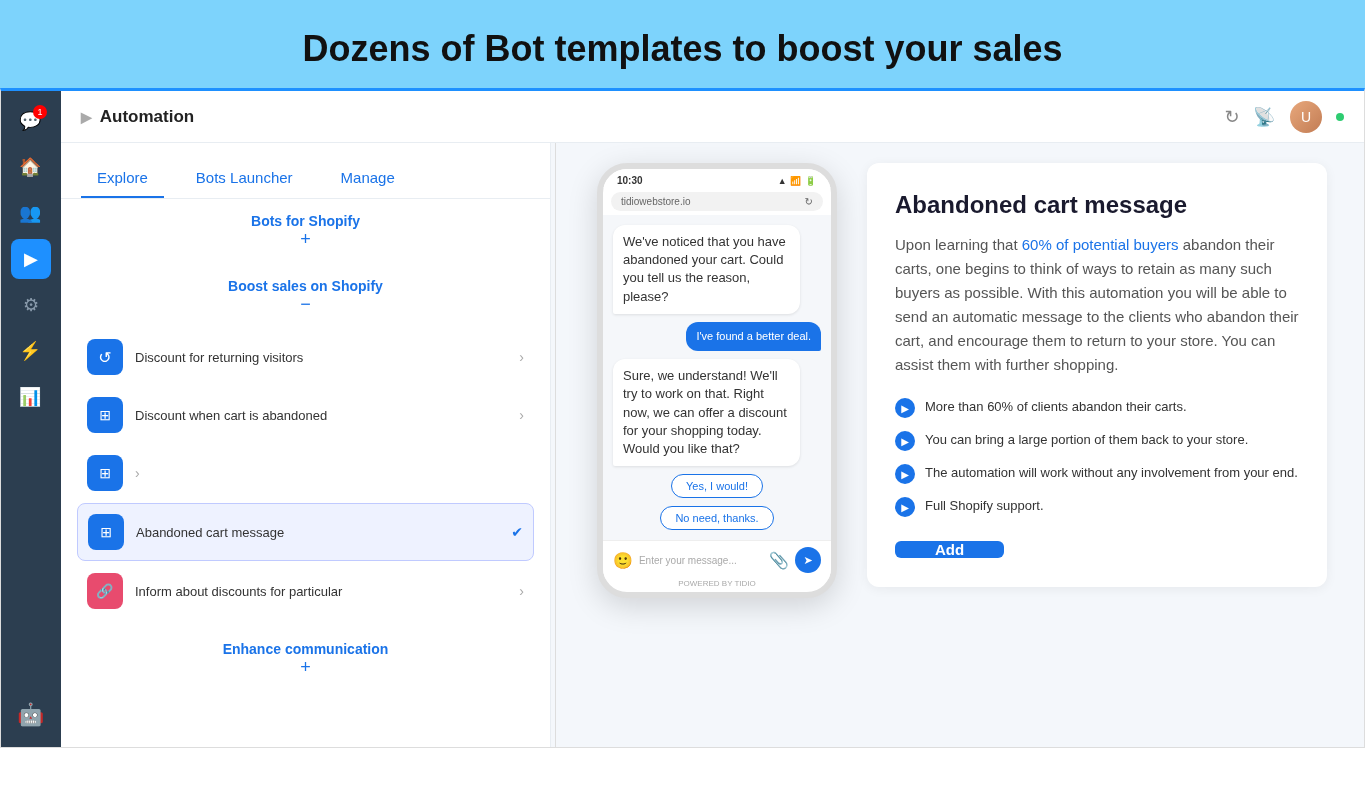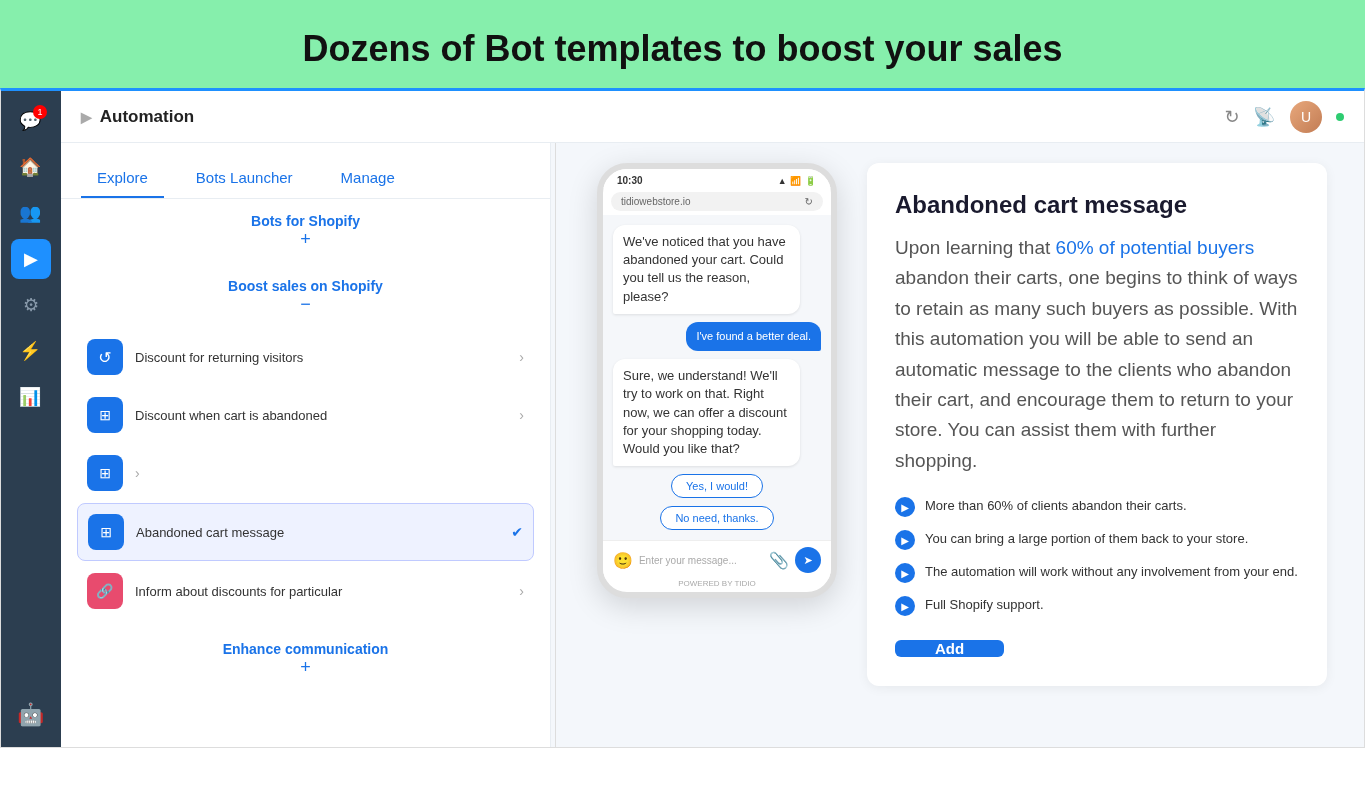--- a/index.html
+++ b/index.html
@@ -1,21 +1,21 @@
 <!DOCTYPE html>
 <html><head>
   <meta charset="utf-8">
   <style>
     * { box-sizing: border-box; margin: 0; padding: 0; }
     body { font-family: -apple-system, BlinkMacSystemFont, 'Segoe UI', sans-serif; background: #fff; }
 
     .page-hero {
       text-align: center;
       padding: 28px 20px 18px;
-      background: #86efac;
+      background: #7dd3fc;
     }
     .page-hero h1 {
       font-size: 36px;
       font-weight: 800;
       color: #111;
     }
 
     .app-shell {
       display: flex;
       width: 1365px;
@@ -316,21 +316,21 @@
       box-shadow: 0 2px 12px rgba(0,0,0,0.06);
       max-width: 460px;
     }
     .info-title {
       font-size: 24px;
       font-weight: 700;
       color: #1a1a2e;
       margin-bottom: 14px;
     }
     .info-desc {
-      font-size: 19px;
+      font-size: 15px;
       color: #555;
       line-height: 1.6;
       margin-bottom: 20px;
     }
     .info-desc .highlight { color: #1a73e8; }
     .info-bullets { display: flex; flex-direction: column; gap: 12px; margin-bottom: 24px; }
     .info-bullet {
       display: flex;
       align-items: flex-start;
       gap: 10px;

